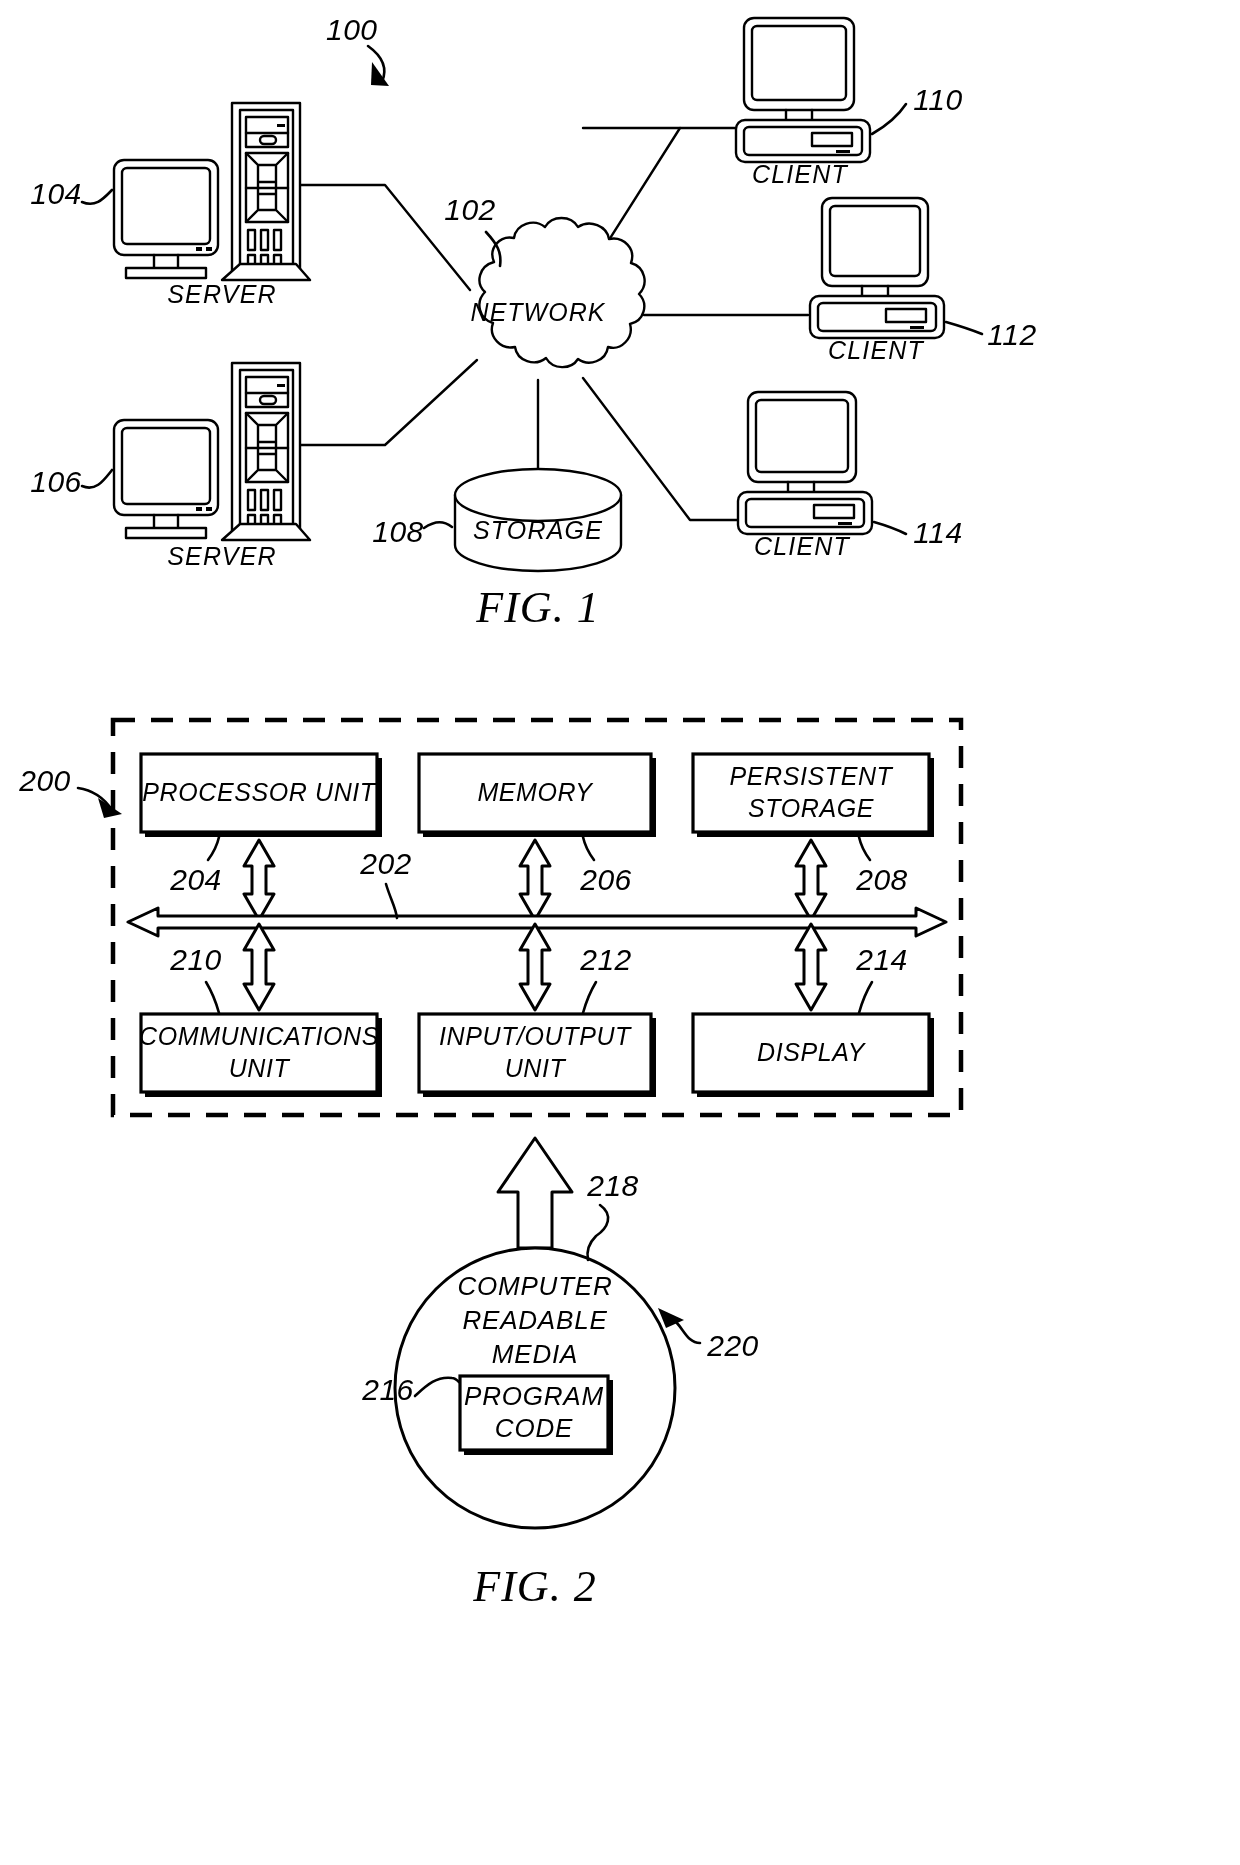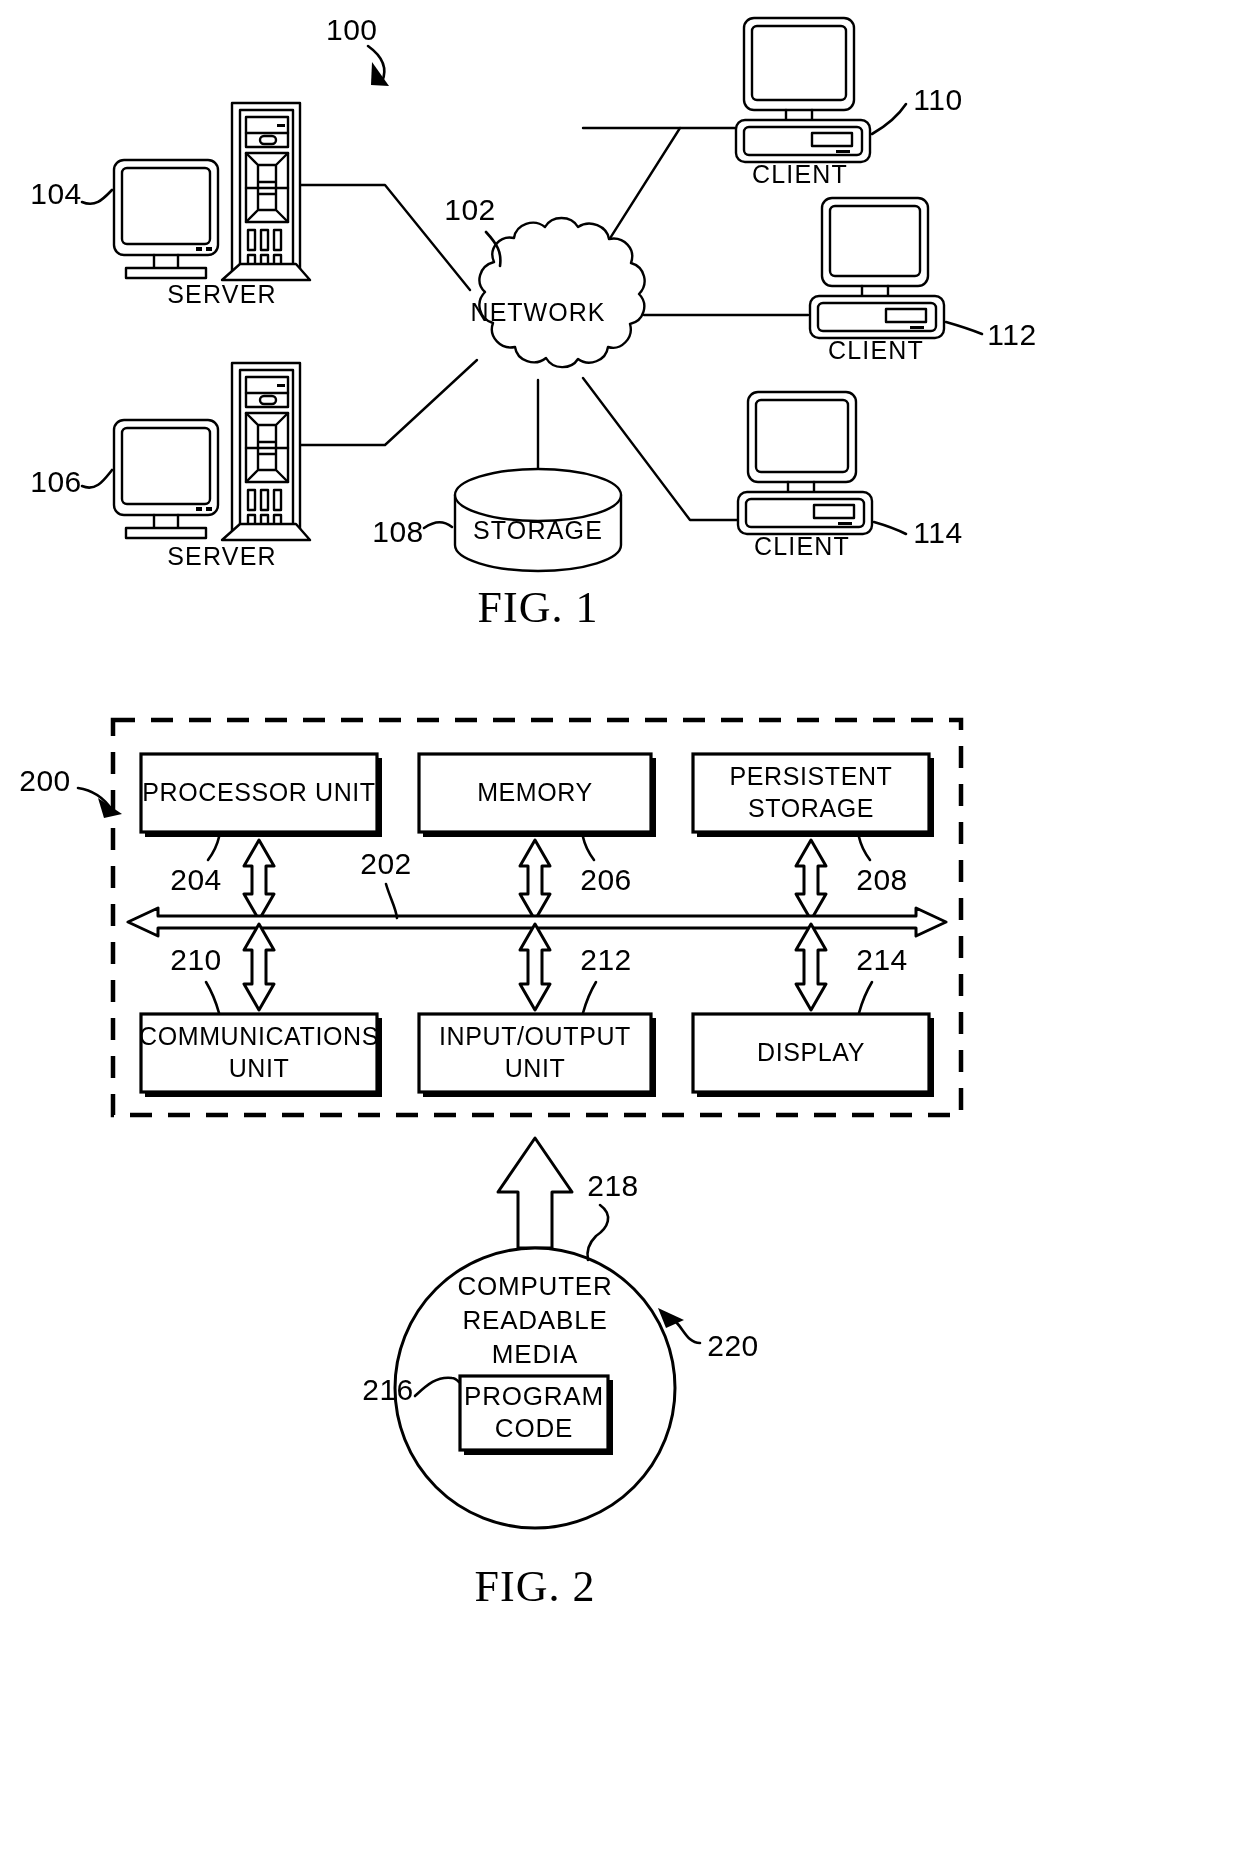--- a/index.html
+++ b/index.html
@@ -13,20 +13,21 @@
     font-family: "Liberation Sans", sans-serif;
     color: #000000;
     position: relative;
     overflow: hidden;
   }
   #sheet {
     position: absolute;
     left: 0; top: 0;
     width: 1023px;
     height: 1865px;
+    font-style: italic;
   }
   svg.figure {
     position: absolute;
     left: 0;
     top: 0;
     display: block;
   }
   .ln-thin {
     fill: none;
     stroke: #000;

